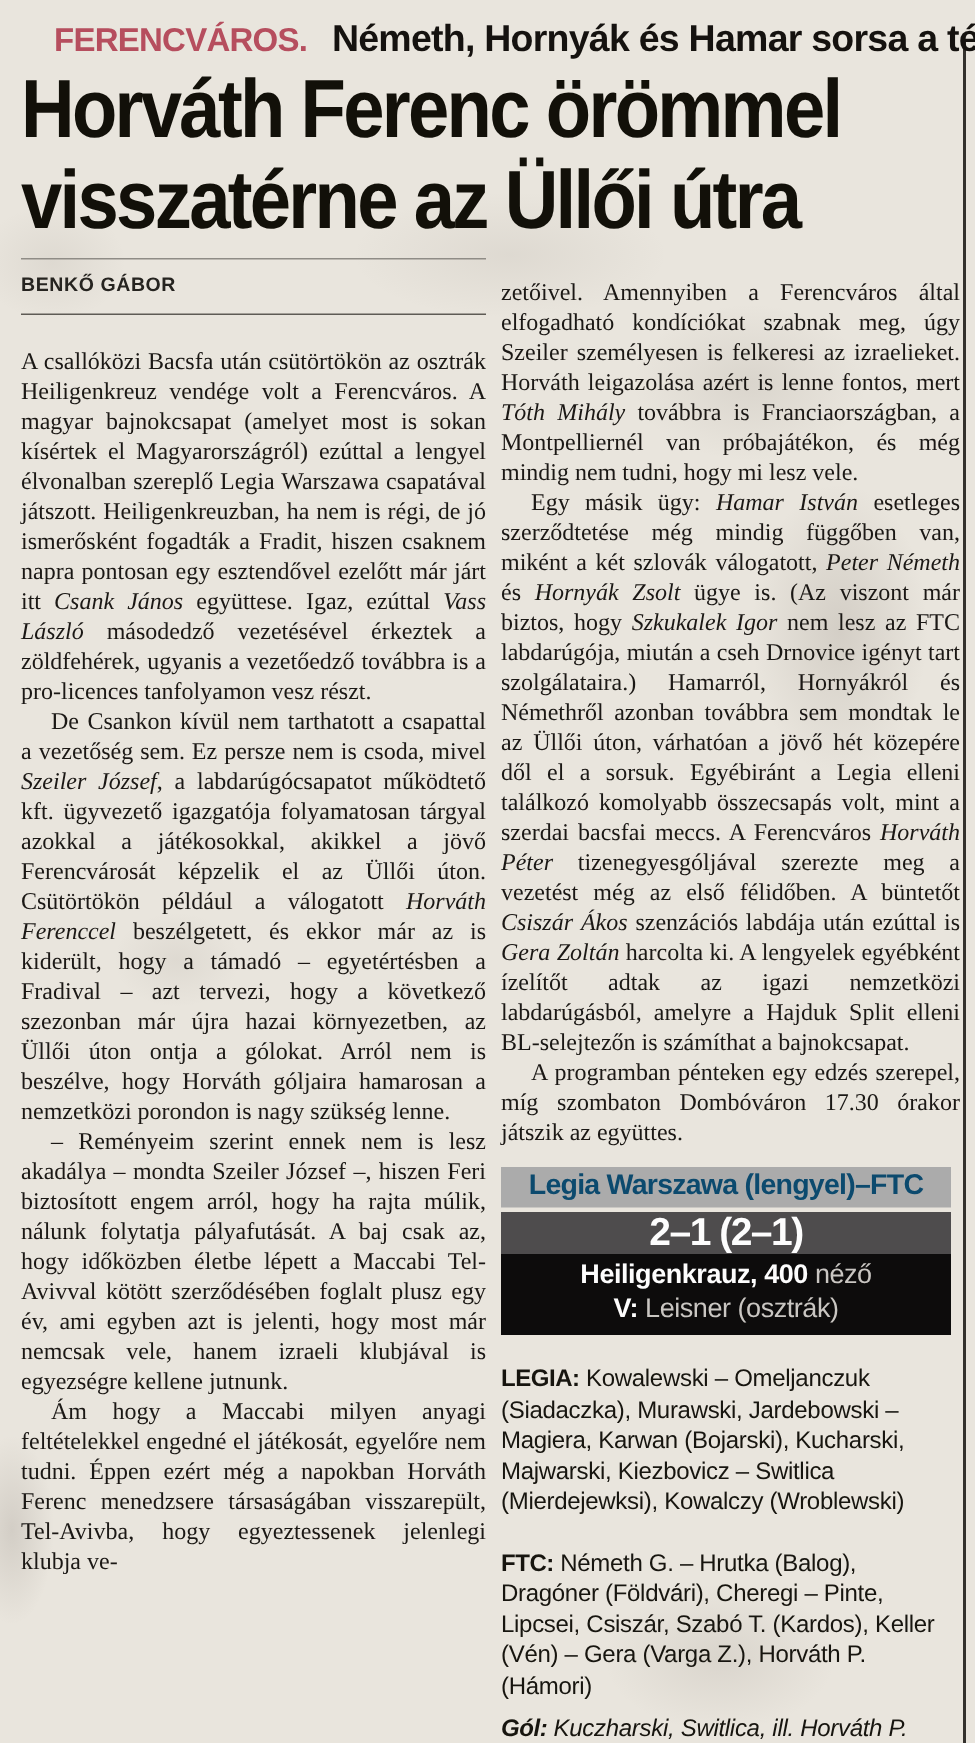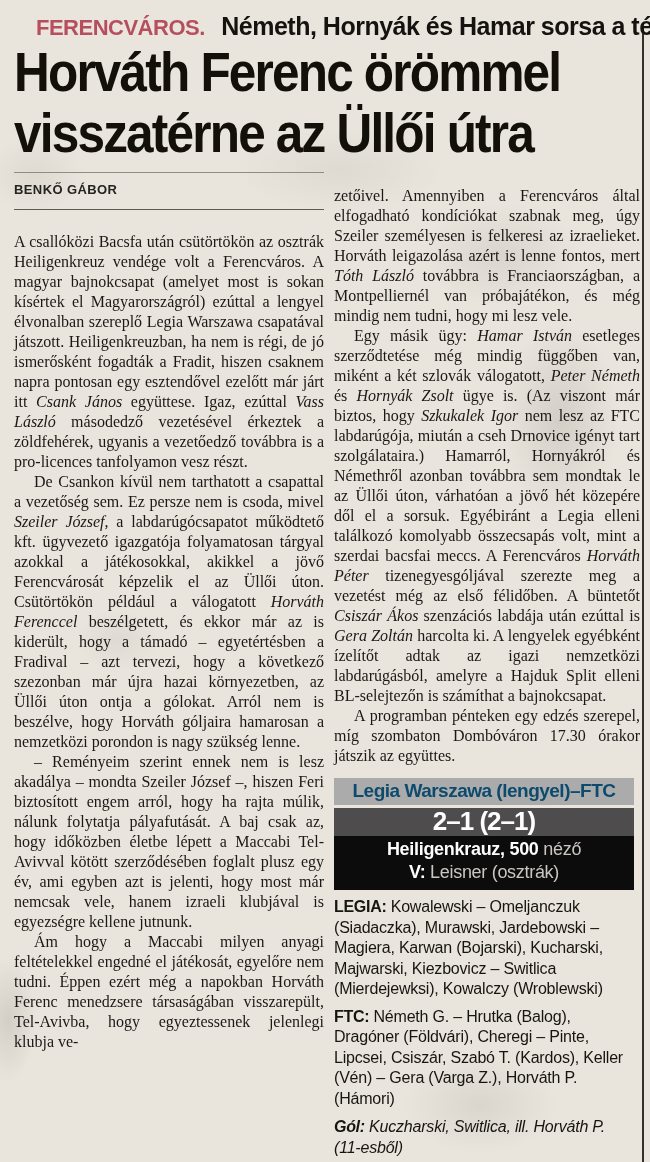--- a/index.html
+++ b/index.html
@@ -48,21 +48,21 @@
 
   .matchbox{margin-top:12px;width:300px;
     font-family:"Liberation Sans",sans-serif;letter-spacing:-0.2px;}
   .mb-title{background:#ababab;color:#0c4a6e;font-weight:bold;font-size:19px;
     text-align:center;padding:3px 0 4px;letter-spacing:-0.5px;}
   .mb-score-block{background:#0d0c0c;margin-top:3px;padding-bottom:8px;}
   .mb-score{background:#4e4c4d;color:#fdfdfd;font-weight:bold;font-size:26px;
     text-align:center;padding:3px 0 5px;letter-spacing:-1px;}
   .mb-venue,.mb-ref{text-align:center;font-size:18px;color:#fdfdfd;font-weight:bold;margin-top:3px;letter-spacing:-0.3px;}
   .mb-venue .dim,.mb-ref .dim{color:#c9c6c2;font-weight:normal;}
-  .mb-line{margin:7px 0 0;font-size:16px;line-height:20.5px;text-align:left;color:#17150f;}
+  .mb-line{margin:20px 0 0;font-size:16px;line-height:20.5px;text-align:left;color:#17150f;}
   .mb-line b{letter-spacing:-0.3px;}
   .mb-line.goals{margin-top:8px;font-style:italic;}
 </style>
 </head>
 <body>
 
 <div class="page">
 
   <div class="vrule"></div>
 
@@ -80,30 +80,30 @@
     <div class="byline-block">
       <div class="byline">BENKŐ GÁBOR</div>
     </div>
     <p class="para first"><span>A csallóközi Bacsfa után csütörtökön az osztrák Heiligenkreuz vendége volt a Ferencváros. A magyar bajnokcsapat (amelyet most is sokan kísértek el Magyarországról) ezúttal a lengyel élvonalban szereplő Legia Warszawa csapatával játszott. Heiligenkreuzban, ha nem is régi, de jó ismerősként fogadták a Fradit, hiszen csaknem napra pontosan egy esztendővel ezelőtt már járt itt </span><span class="it">Csank János</span><span> együttese. Igaz, ezúttal </span><span class="it">Vass László</span><span> másodedző vezetésével érkeztek a zöldfehérek, ugyanis a vezetőedző továbbra is a pro-licences tanfolyamon vesz részt.</span></p>
     <p class="para"><span>De Csankon kívül nem tarthatott a csapattal a vezetőség sem. Ez persze nem is csoda, mivel </span><span class="it">Szeiler József</span><span>, a labdarúgócsapatot működtető kft. ügyvezető igazgatója folyamatosan tárgyal azokkal a játékosokkal, akikkel a jövő Ferencvárosát képzelik el az Üllői úton. Csütörtökön például a válogatott </span><span class="it">Horváth Ferenccel</span><span> beszélgetett, és ekkor már az is kiderült, hogy a támadó – egyetértésben a Fradival – azt tervezi, hogy a következő szezonban már újra hazai környezetben, az Üllői úton ontja a gólokat. Arról nem is beszélve, hogy Horváth góljaira hamarosan a nemzetközi porondon is nagy szükség lenne.</span></p>
     <p class="para"><span>– Reményeim szerint ennek nem is lesz akadálya – mondta Szeiler József –, hiszen Feri biztosított engem arról, hogy ha rajta múlik, nálunk folytatja pályafutását. A baj csak az, hogy időközben életbe lépett a Maccabi Tel-Avivval kötött szerződésében foglalt plusz egy év, ami egyben azt is jelenti, hogy most már nemcsak vele, hanem izraeli klubjával is egyezségre kellene jutnunk.</span></p>
     <p class="para"><span>Ám hogy a Maccabi milyen anyagi feltételekkel engedné el játékosát, egyelőre nem tudni. Éppen ezért még a napokban Horváth Ferenc menedzsere társaságában visszarepült, Tel-Avivba, hogy egyeztessenek jelenlegi klubja ve-</span></p>
   </section>
 
   <section class="col col-right">
-    <p class="para first"><span>zetőivel. Amennyiben a Ferencváros által elfogadható kondíciókat szabnak meg, úgy Szeiler személyesen is felkeresi az izraelieket. Horváth leigazolása azért is lenne fontos, mert </span><span class="it">Tóth László</span><span> továbbra is Franciaországban, a Montpelliernél van próbajátékon, és még mindig nem tudni, hogy mi lesz vele.</span></p>
+    <p class="para first"><span>zetőivel. Amennyiben a Ferencváros által elfogadható kondíciókat szabnak meg, úgy Szeiler személyesen is felkeresi az izraelieket. Horváth leigazolása azért is lenne fontos, mert </span><span class="it">Tóth Mihály</span><span> továbbra is Franciaországban, a Montpelliernél van próbajátékon, és még mindig nem tudni, hogy mi lesz vele.</span></p>
     <p class="para"><span>Egy másik ügy: </span><span class="it">Hamar István</span><span> esetleges szerződtetése még mindig függőben van, miként a két szlovák válogatott, </span><span class="it">Peter Németh</span><span> és </span><span class="it">Hornyák Zsolt</span><span> ügye is. (Az viszont már biztos, hogy </span><span class="it">Szkukalek Igor</span><span> nem lesz az FTC labdarúgója, miután a cseh Drnovice igényt tart szolgálataira.) Hamarról, Hornyákról és Némethről azonban továbbra sem mondtak le az Üllői úton, várhatóan a jövő hét közepére dől el a sorsuk. Egyébiránt a Legia elleni találkozó komolyabb összecsapás volt, mint a szerdai bacsfai meccs. A Ferencváros </span><span class="it">Horváth Péter</span><span> tizenegyesgóljával szerezte meg a vezetést még az első félidőben. A büntetőt </span><span class="it">Csiszár Ákos</span><span> szenzációs labdája után ezúttal is </span><span class="it">Gera Zoltán</span><span> harcolta ki. A lengyelek egyébként ízelítőt adtak az igazi nemzetközi labdarúgásból, amelyre a Hajduk Split elleni BL-selejtezőn is számíthat a bajnokcsapat.</span></p>
     <p class="para"><span>A programban pénteken egy edzés szerepel, míg szombaton Dombóváron 17.30 órakor játszik az együttes.</span></p>
 
     <aside class="matchbox">
       <div class="mb-title">Legia Warszawa (lengyel)–FTC</div>
       <div class="mb-score-block">
         <div class="mb-score">2–1 (2–1)</div>
         <div class="mb-venue">
-          <b>Heiligenkrauz, 500</b><span class="dim"> néző</span>
+          <b>Heiligenkrauz, 400</b><span class="dim"> néző</span>
         </div>
         <div class="mb-ref">
           <b>V:</b><span class="dim"> Leisner (osztrák)</span>
         </div>
       </div>
       <p class="mb-line">
         <b>LEGIA:</b><span> Kowalewski – Omeljanczuk (Siadaczka), Murawski, Jardebowski – Magiera, Karwan (Bojarski), Kucharski, Majwarski, Kiezbovicz – Switlica (Mierdejewksi), Kowalczy (Wroblewski)</span>
       </p>
       <p class="mb-line">
         <b>FTC:</b><span> Németh G. – Hrutka (Balog), Dragóner (Földvári), Cheregi – Pinte, Lipcsei, Csiszár, Szabó T. (Kardos), Keller (Vén) – Gera (Varga Z.), Horváth P. (Hámori)</span>

